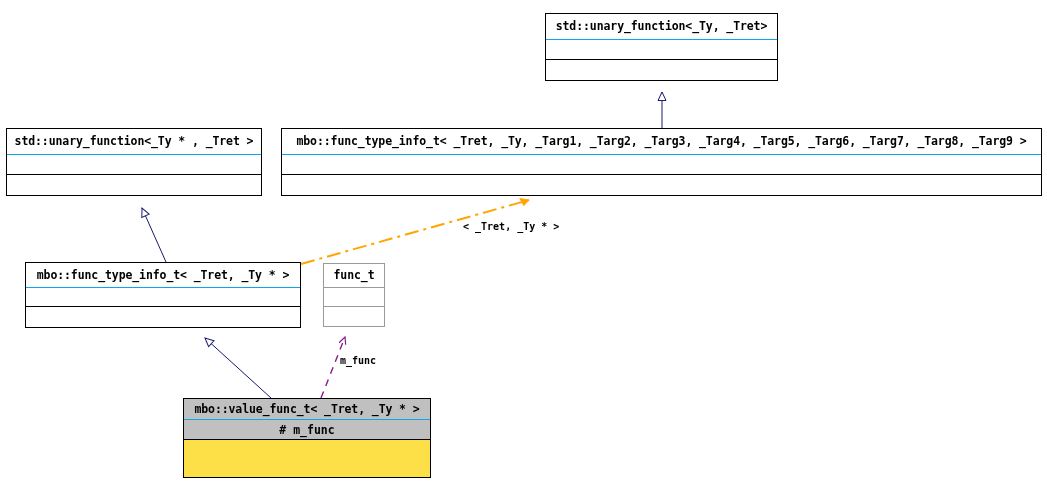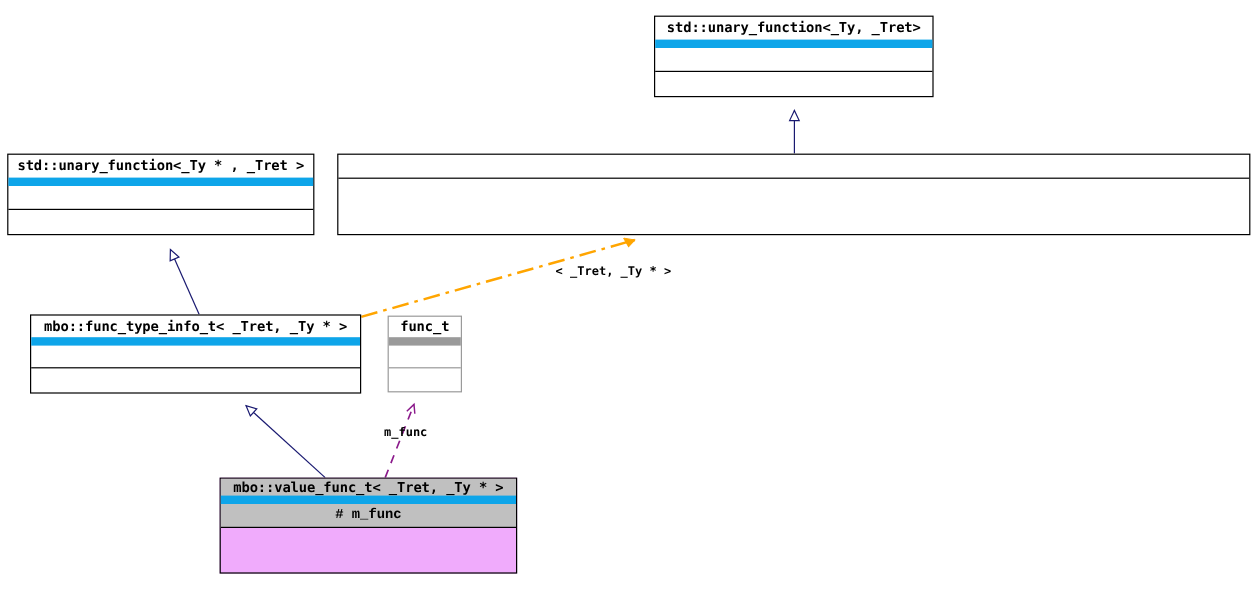--- a/index.html
+++ b/index.html
@@ -39,37 +39,37 @@
     align-items: center;
     overflow: hidden;
     white-space: nowrap;
   }
   .uml-node .compartment.title {
     font-weight: bold;
     font-size: 11.5px;
     line-height: 13px;
     letter-spacing: -0.1px;
     color: #000000;
-    border-bottom: 7px solid #0ea5e9;
+    border-bottom: 1px solid #0ea5e9;
   }
   .uml-node .compartment.attrs {
     border-bottom: 1px solid #000000;
     font-size: 11.5px;
     line-height: 14px;
     font-weight: bold;
     color: #000000;
   }
   .uml-node .compartment.ops {
     font-size: 11.5px;
     line-height: 14px;
     font-weight: bold;
     color: #000000;
   }
   .uml-node.filled {
-    background: #f0abfc;
+    background: #fde047;
   }
   .uml-node.filled .compartment { background: #c0c0c0; }
   .uml-node.gray-border {
     border-color: #9a9a9a;
   }
   .uml-node.gray-border .compartment.title,
   .uml-node.gray-border .compartment.attrs {
     border-bottom-color: #9a9a9a;
   }
   .member-row {
@@ -136,40 +136,41 @@
     <div class="compartment ops" style="flex:1;"></div>
   </div>
 
   <div class="uml-node" style="left:6px; top:128px; width:256px; height:68px;">
     <div class="compartment title" style="height:26px;">std::unary_function&lt;_Ty * , _Tret &gt;</div>
     <div class="compartment attrs" style="height:20px;"></div>
     <div class="compartment ops" style="flex:1;"></div>
   </div>
 
   <div class="uml-node" style="left:281px; top:128px; width:761px; height:68px;">
+    <div class="compartment title" style="height:26px;">mbo::func_type_info_t&lt; _Tret, _Ty, _Targ1, _Targ2, _Targ3, _Targ4, _Targ5, _Targ6, _Targ7, _Targ8, _Targ9 &gt;</div>
     <div class="compartment attrs" style="height:20px;"></div>
     <div class="compartment ops" style="flex:1;"></div>
   </div>
 
   <div class="uml-node gray-border" style="left:323px; top:263px; width:62px; height:64px;">
     <div class="compartment title" style="height:24px;">func_t</div>
     <div class="compartment attrs" style="height:19px;"></div>
     <div class="compartment ops" style="flex:1;"></div>
   </div>
 
   <div class="uml-node" style="left:25px; top:262px; width:276px; height:66px;">
     <div class="compartment title" style="height:25px;">mbo::func_type_info_t&lt; _Tret, _Ty * &gt;</div>
     <div class="compartment attrs" style="height:19px;"></div>
     <div class="compartment ops" style="flex:1;"></div>
   </div>
 
   <div class="uml-node filled" style="left:183px; top:398px; width:248px; height:80px;">
     <div class="compartment title" style="height:21px;">mbo::value_func_t&lt; _Tret, _Ty * &gt;</div>
-    <div class="compartment attrs" style="height:20px;font-family:Liberation Mono, monospace;">
+    <div class="compartment attrs" style="height:20px;">
       <span class="member-row"># m_func</span>
     </div>
   </div>
 
   <div class="edge-label" style="left:463px; top:221px;">&lt; _Tret, _Ty * &gt;</div>
 
-  <div class="edge-label" style="left:320px; top:355px;">m_func</div>
+  <div class="edge-label" style="left:340px; top:355px;">m_func</div>
 
 </div>
 
 </body></html>

